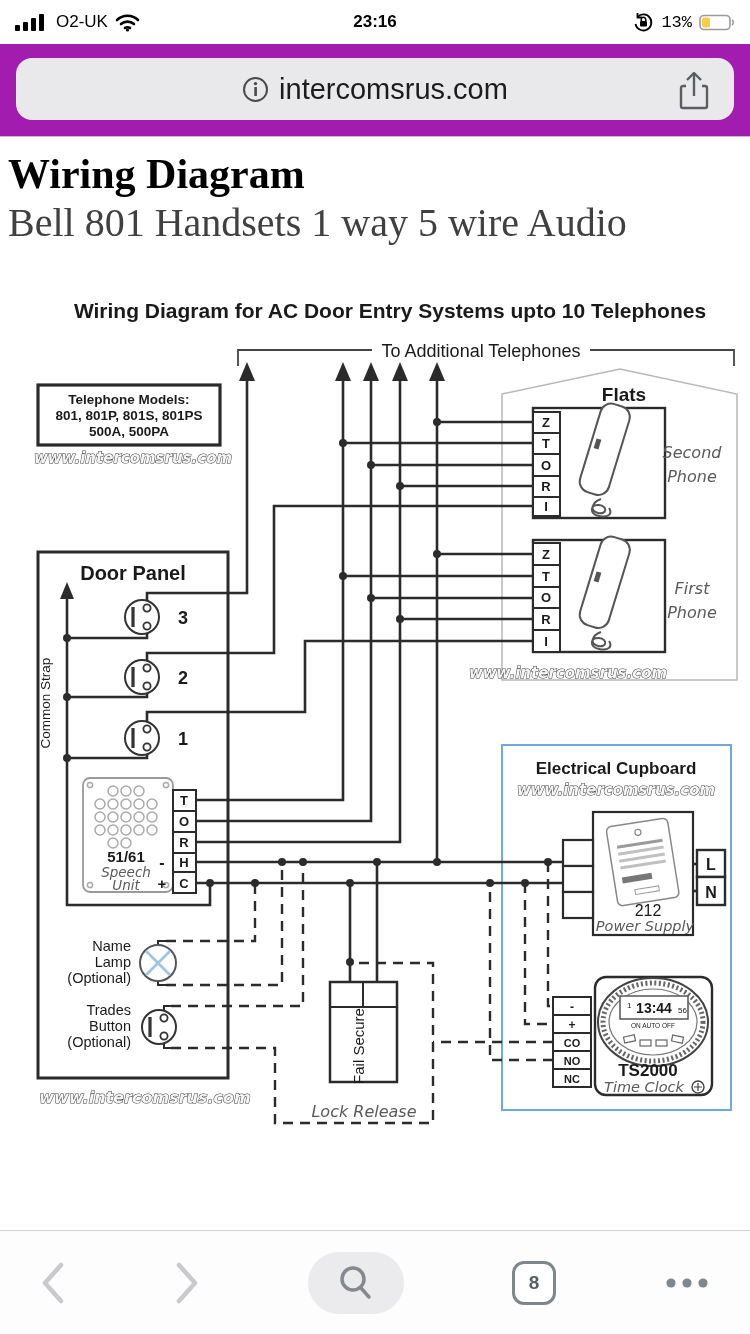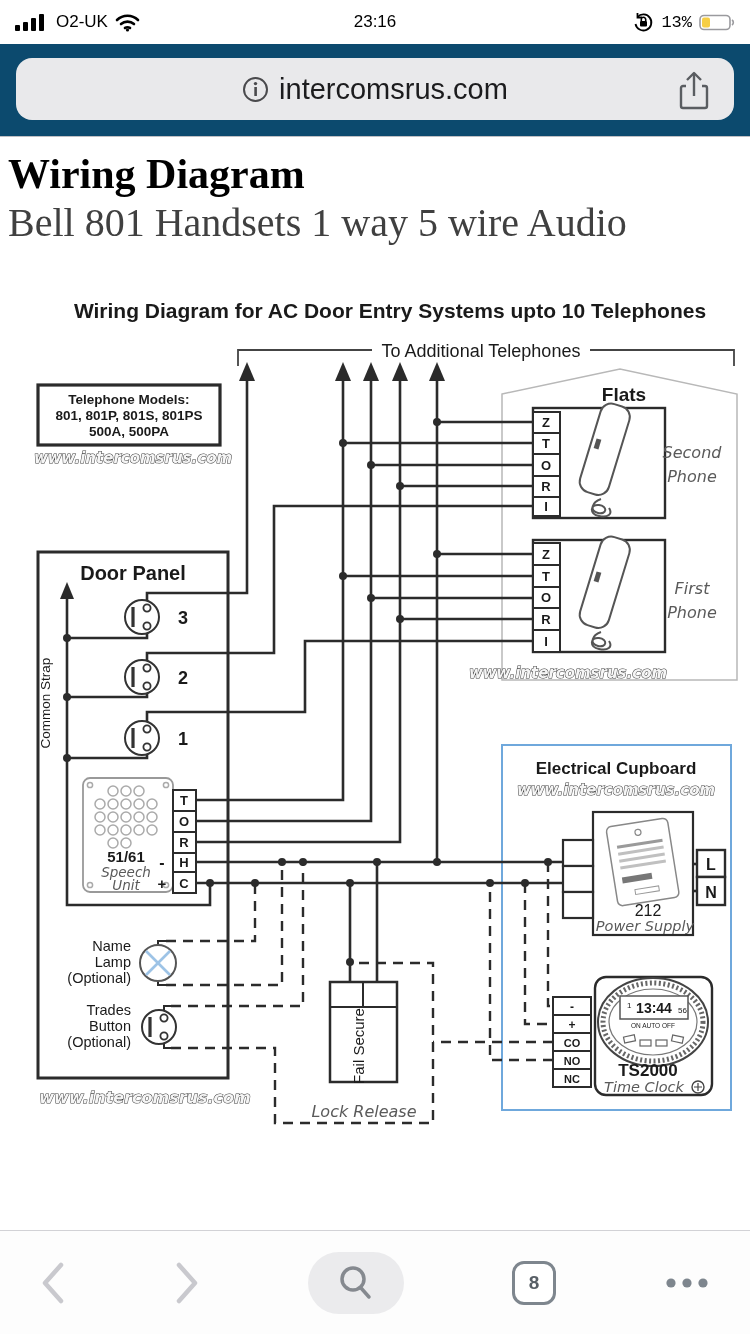--- a/index.html
+++ b/index.html
@@ -3,24 +3,24 @@
 <meta charset="utf-8">
 <style>
   html,body{margin:0;padding:0;background:#888;}
   .screen{position:relative;width:750px;height:1334px;background:#fff;overflow:hidden;
           font-family:"Liberation Sans",sans-serif;margin:0 auto;}
   
   .status{position:absolute;top:0;left:0;right:0;height:44px;display:flex;align-items:center;
           justify-content:space-between;padding:0 14px;box-sizing:border-box;}
   .st-left,.st-right{display:flex;align-items:center;gap:7px;}
   .carrier{font-size:17px;color:#000;}
-  .time{position:absolute;left:0;right:0;text-align:center;font-size:17px;font-weight:normal;color:#000;}
+  .time{position:absolute;left:0;right:0;text-align:center;font-size:17px;font-weight:bold;color:#000;}
   .batt-pct{font-size:17px;color:#000;font-family:Liberation Mono, monospace;}
   
-  .addr-wrap{position:absolute;top:44px;left:0;right:0;height:92px;background:#0c4a6e;
+  .addr-wrap{position:absolute;top:44px;left:0;right:0;height:92px;background:#a21caf;
              border-bottom:1px solid #bfbfc3;}
   .addr-pill{position:absolute;top:14px;left:16px;right:16px;height:62px;background:#e9e9eb;
              border-radius:16px;display:flex;align-items:center;justify-content:center;}
   .addr-center{display:flex;align-items:center;gap:10px;color:#1c1c1e;font-size:29px;}
   .share-btn{position:absolute;right:18px;top:11px;width:44px;height:44px;display:flex;
              align-items:center;justify-content:center;background:none;border:none;padding:0;}
   
   .h1{position:absolute;top:150px;left:8px;font-family:"Liberation Serif",serif;
       font-weight:bold;font-size:42px;color:#000;white-space:nowrap;text-align:right;}
   .h2{position:absolute;top:199px;left:8px;font-family:"Liberation Serif",serif;

